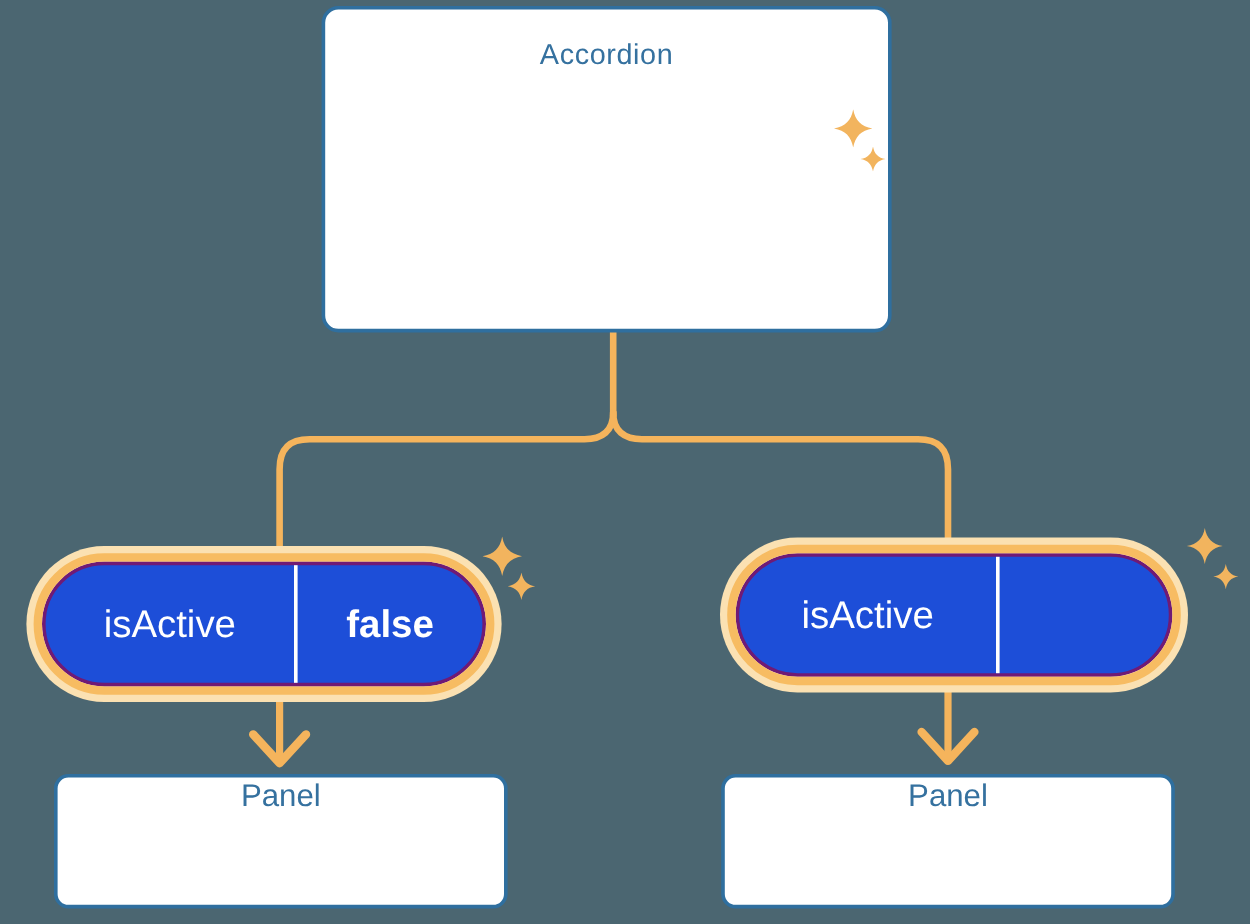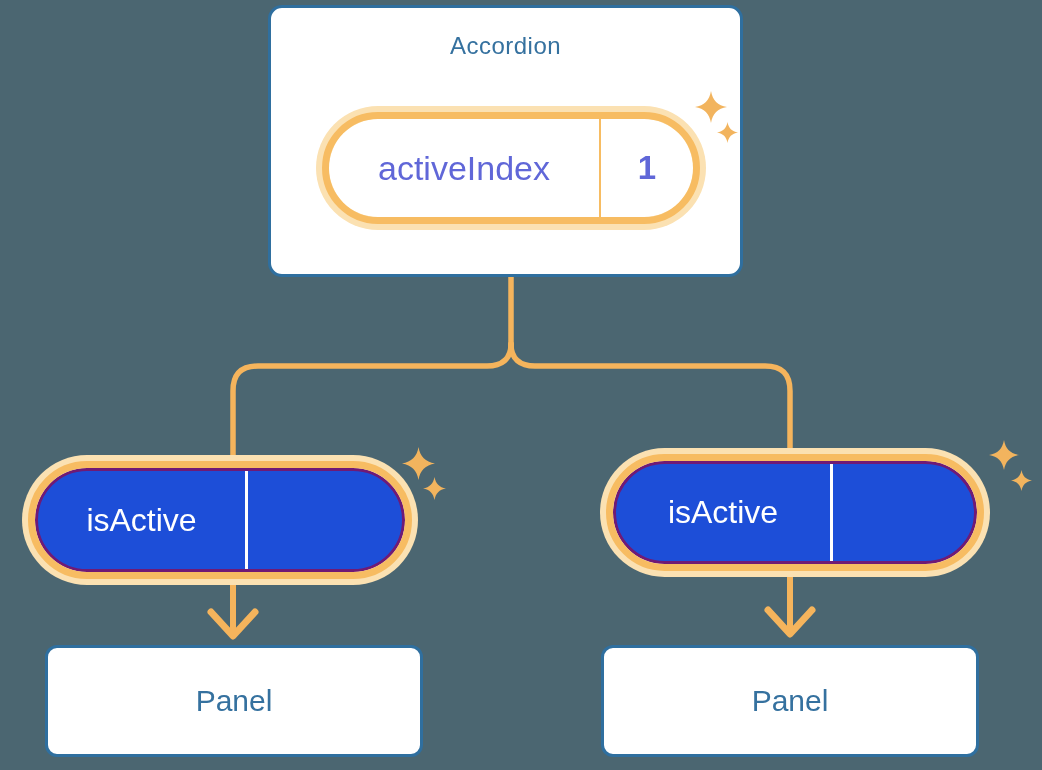--- a/index.html
+++ b/index.html
@@ -14,22 +14,22 @@
   .comp-box{
     position:absolute;background:#ffffff;border:3px solid #2F6F9F;border-radius:14px;
     box-sizing:border-box;
   }
   .accordion-box{left:268px;top:5px;width:475px;height:272px;}
   .box-title{
     margin-top:24px;text-align:center;font-size:24px;font-weight:500;
     color:#35719F;letter-spacing:.5px;
   }
   .panel-box{
-    top:645px;width:378px;height:112px;display:flex;align-items:center;justify-content:center;
-    font-size:30px;font-weight:500;color:#35719F;border-radius:12px;
+    top:645px;width:378px;height:112px;display:flex;justify-content:center;
+    font-size:26px;font-weight:500;color:#35719F;border-radius:12px;
   }
   .panel-left{left:45px;}
   .panel-right{left:601px;}
 
   
   .pill-glow{
     position:absolute;background:#FBE1B2;border-radius:999px;padding:6px;box-sizing:border-box;
   }
   .pill-ring{
     width:100%;height:100%;border:7px solid #F7BC62;border-radius:999px;box-sizing:border-box;
@@ -78,48 +78,38 @@
     <g fill="none" stroke="#F5B45C" stroke-width="7" stroke-linecap="round" stroke-linejoin="round">
       <path d="M211 612 L233 636 L255 612"></path>
       <path d="M768 610 L790 634 L812 610"></path>
     </g>
   </svg>
 
   <div class="comp-box accordion-box">
     <div class="box-title">Accordion</div>
   </div>
 
-  <div class="pill-glow state-pill">
-    <div class="pill-ring">
-      <div class="pill-inner light">
-        <div class="pill-section sec-label">
-          <span class="pill-label-light">activeIndex</span>
-        </div>
-        <div class="divider-orange"></div>
-        <div class="pill-section sec-value">
-          <span class="pill-value-light">1</span>
-        </div>
-      </div>
-    </div>
-  </div>
 
   <svg class="sparkle" style="left:695px;top:91px;width:32px;height:32px;" viewBox="0 0 24 24">
     <path fill="#F2B45E" d="M12 0C13.2 7 17 10.8 24 12C17 13.2 13.2 17 12 24C10.8 17 7 13.2 0 12C7 10.8 10.8 7 12 0Z"></path>
   </svg>
   <svg class="sparkle" style="left:717px;top:122px;width:21px;height:21px;" viewBox="0 0 24 24">
     <path fill="#F2B45E" d="M12 0C13.2 7 17 10.8 24 12C17 13.2 13.2 17 12 24C10.8 17 7 13.2 0 12C7 10.8 10.8 7 12 0Z"></path>
   </svg>
 
   <div class="pill-glow prop-pill-left">
     <div class="pill-ring">
       <div class="pill-inner purple">
         <div class="pill-section sec-label">
           <span class="pill-label-dark">isActive</span>
         </div>
         <div class="divider-white"></div>
+        <div class="pill-section sec-value">
+          <span class="pill-value-dark">false</span>
+        </div>
       </div>
     </div>
   </div>
 
   <svg class="sparkle" style="left:402px;top:447px;width:33px;height:33px;" viewBox="0 0 24 24">
     <path fill="#F2B45E" d="M12 0C13.2 7 17 10.8 24 12C17 13.2 13.2 17 12 24C10.8 17 7 13.2 0 12C7 10.8 10.8 7 12 0Z"></path>
   </svg>
   <svg class="sparkle" style="left:423px;top:477px;width:23px;height:23px;" viewBox="0 0 24 24">
     <path fill="#F2B45E" d="M12 0C13.2 7 17 10.8 24 12C17 13.2 13.2 17 12 24C10.8 17 7 13.2 0 12C7 10.8 10.8 7 12 0Z"></path>
   </svg>

